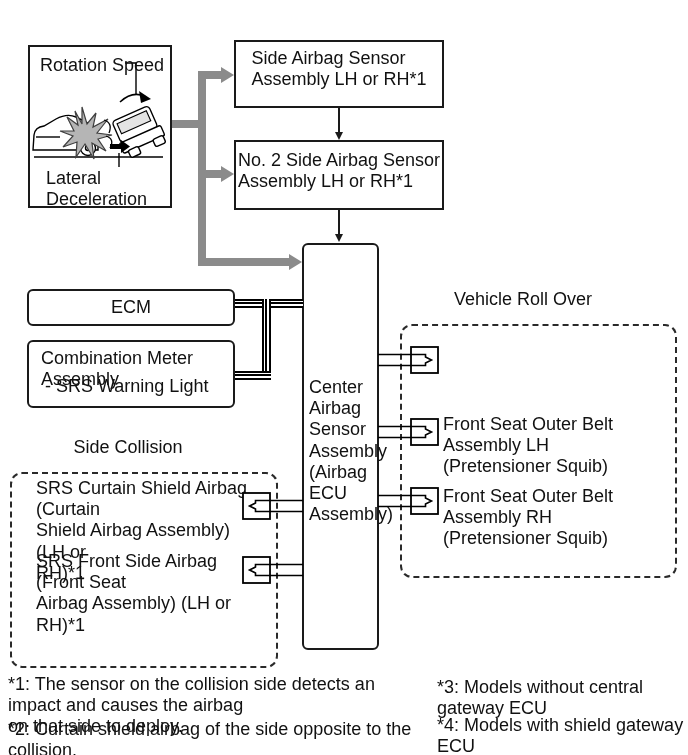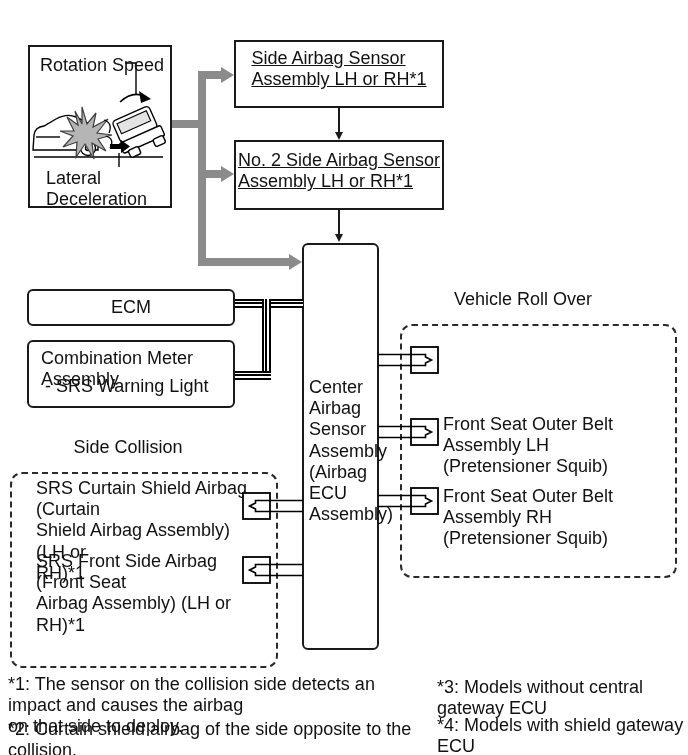--- a/index.html
+++ b/index.html
@@ -12,21 +12,21 @@
     position:relative;width:688px;height:755px;background:#fff;overflow:hidden;
     font-family:"Liberation Sans","DejaVu Sans",sans-serif;
     font-size:18px;line-height:1.18;color:#111;
   }
   .abs{position:absolute;}
   .pre{white-space:pre-line;}
   .box{position:absolute;border:2px solid #1a1a1a;background:#fff;box-sizing:border-box;}
   .round{border-radius:6px;}
   .dash{position:absolute;border:2px dashed #2a2a2a;border-radius:12px;background:transparent;box-sizing:border-box;}
   .flexbox{display:flex;justify-content:center;}
-  .flexbox .inner{text-align:left;text-decoration:underline;}
+  .flexbox .inner{text-align:left;}
   .ctr{text-align:center;}
   
   .ga{position:absolute;background:var(--flow-arrow-gray);}
   .ga-head{position:absolute;width:0;height:0;border-top:8px solid transparent;
            border-bottom:8px solid transparent;border-left:13px solid var(--flow-arrow-gray);}
   
   .tl{position:absolute;width:2px;background:#1a1a1a;}
   .tl-head{position:absolute;width:0;height:0;border-left:4.5px solid transparent;
            border-right:4.5px solid transparent;border-top:8px solid #1a1a1a;}
   

